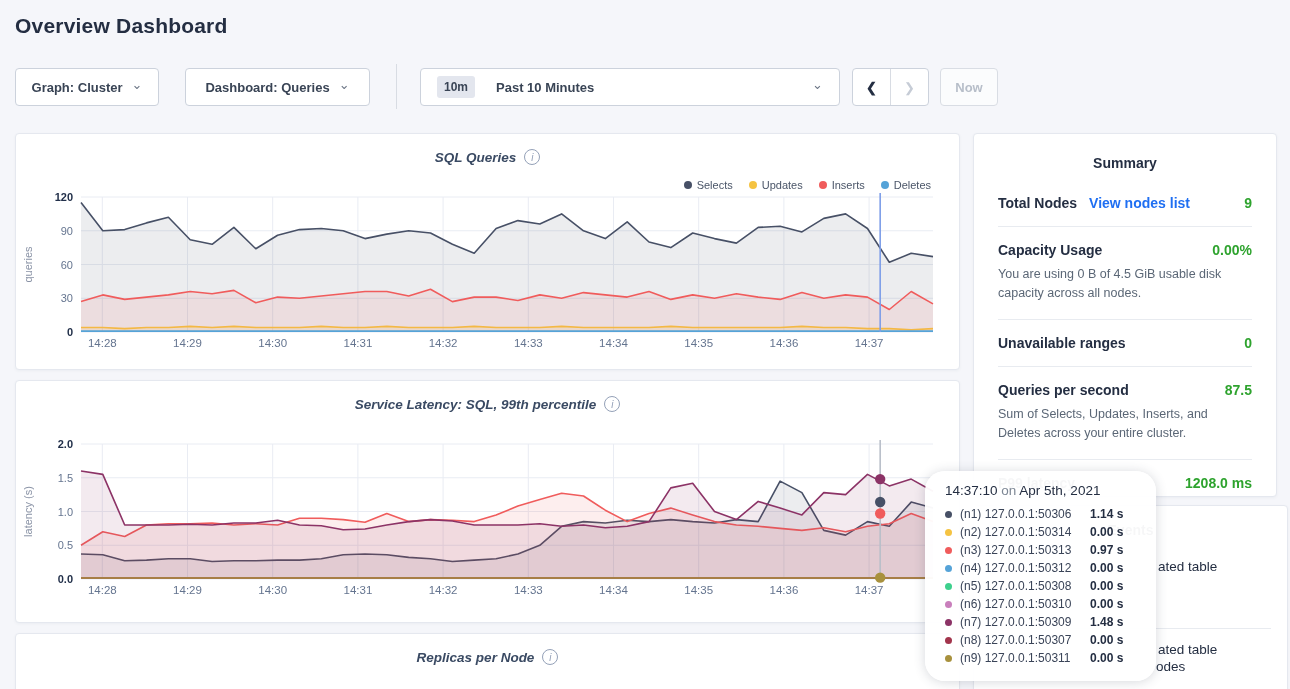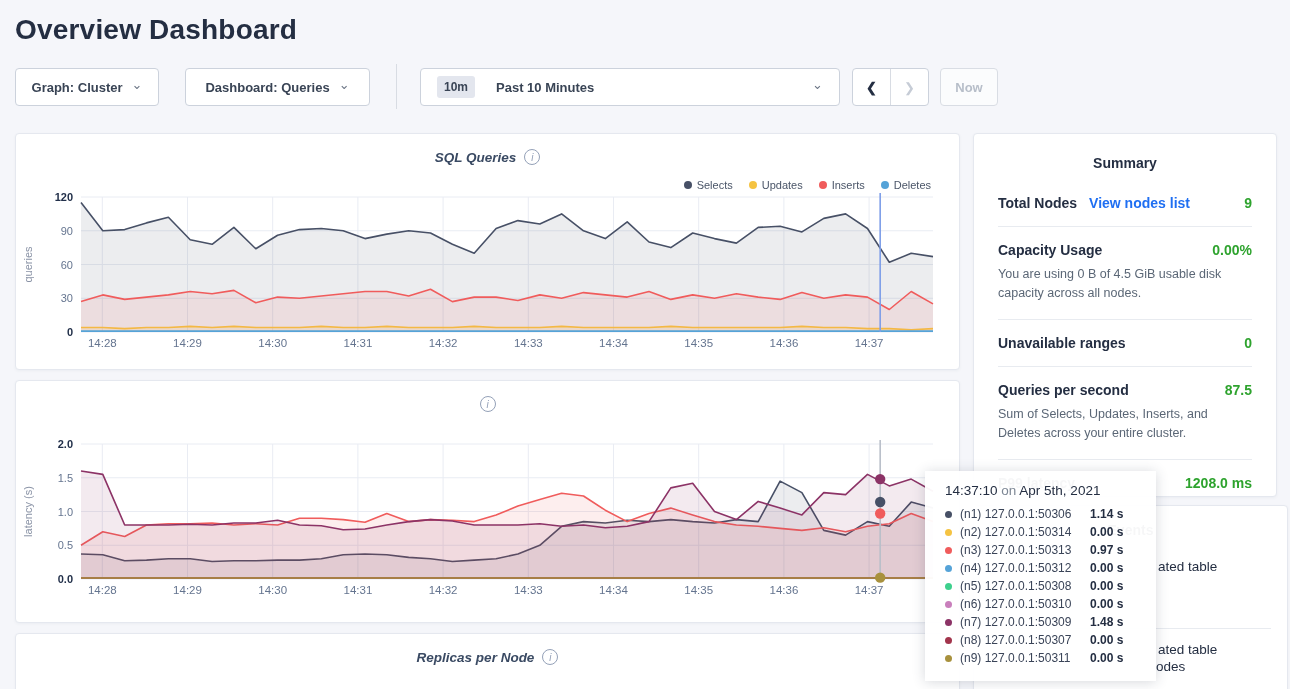--- a/index.html
+++ b/index.html
@@ -1,21 +1,21 @@
 <!DOCTYPE html>
 <html><head>
 <meta charset="utf-8">
 <style>
   * { margin:0; padding:0; box-sizing:border-box; }
   html,body { width:1290px; height:689px; }
   body { font-family:"Liberation Sans", sans-serif; background:#f5f6fa; color:#242e42; }
   .page { position:relative; width:1290px; height:689px; overflow:hidden; }
 
   
-  .page-title { position:absolute; left:15px; top:14px; font-size:28px; font-weight:600; color:#242e42; letter-spacing:.2px; }
+  .page-title { position:absolute; left:15px; top:14px; font-size:21px; font-weight:600; color:#242e42; letter-spacing:.2px; }
   .btn { position:absolute; top:68px; height:38px; background:#fff; border:1px solid #ccd2dc; border-radius:4px;
          display:flex; align-items:center; justify-content:center; gap:9px; font-family:Liberation Sans, sans-serif;
          font-size:13px; font-weight:bold; color:#394455; cursor:pointer; }
   .dd-graph { left:15px; width:144px; }
   .dd-dash  { left:185px; width:185px; }
   .chev { font-size:13px; color:#6c7686; font-weight:normal; line-height:8px; transform:translateY(-2px); }
   .vdiv { position:absolute; left:396px; top:64px; width:1px; height:45px; background:#d8dce3; }
   .timebox { left:420px; width:420px; justify-content:flex-start; padding:0 16px; }
   .timebox .badge { background:#e3e6ee; color:#394455; font-size:12px; font-weight:bold; border-radius:3px; padding:4px 7px; }
   .timebox .tlabel { margin-left:12px; }
@@ -56,21 +56,21 @@
   
   .ev-title { text-align:center; font-size:14px; font-weight:bold; color:#242e42; margin-top:16px; }
   .ev-frag { position:absolute; font-size:13.5px; color:#242e42; }
   .ev-frag1 { left:184px; top:53px; }
   .ev-frag2 { left:184px; top:136px; }
   .ev-frag3 { left:182px; top:153px; }
   .ev-div { position:absolute; left:22px; right:16px; top:122px; height:1px; background:#e8ebf0; }
 
   
   .tooltip { position:absolute; left:925px; top:471px; width:231px; height:210px; background:rgba(255,255,255,.96);
-             border-radius:0; box-shadow:0 1px 12px rgba(50,60,80,.20); padding:12px 0 10px 20px; z-index:30; }
+             border-radius:20px; box-shadow:0 1px 12px rgba(50,60,80,.20); padding:12px 0 10px 20px; z-index:30; }
   .tt-head { font-size:13.5px; color:#242e42; margin-bottom:7px; }
   .tt-head .tt-on { color:#7d8795; }
   .tt-row { display:flex; align-items:center; height:18px; }
   .tt-dot { width:7px; height:7px; border-radius:50%; margin-right:8px; flex:none; }
   .tt-name { font-size:12px; color:#3a4458; width:130px; }
   .tt-val { font-size:12px; font-weight:bold; color:#242e42; }
 </style>
 </head>
 <body>
 
@@ -160,20 +160,21 @@
         <polygon points="65.0,114.6 86.8,107.9 108.7,112.4 130.5,110.1 152.4,107.9 174.2,104.5 196.1,106.8 217.9,103.4 239.8,115.8 261.6,110.1 283.5,111.3 305.3,109.0 327.2,106.8 349.0,104.5 370.8,104.5 392.7,109.0 414.5,102.3 436.4,114.6 458.2,110.1 480.1,110.1 501.9,113.5 523.8,107.9 545.6,111.3 567.5,105.6 589.3,107.9 611.2,110.1 633.0,104.5 654.8,112.4 676.7,107.9 698.5,111.3 720.4,106.8 742.2,110.1 764.1,112.4 785.9,105.6 807.8,111.3 829.6,107.9 851.5,110.1 873.3,122.5 895.2,104.5 917.0,116.9 917,145 65,145" fill="#f05c5c" fill-opacity="0.1"></polygon>
         <polyline points="65.0,114.6 86.8,107.9 108.7,112.4 130.5,110.1 152.4,107.9 174.2,104.5 196.1,106.8 217.9,103.4 239.8,115.8 261.6,110.1 283.5,111.3 305.3,109.0 327.2,106.8 349.0,104.5 370.8,104.5 392.7,109.0 414.5,102.3 436.4,114.6 458.2,110.1 480.1,110.1 501.9,113.5 523.8,107.9 545.6,111.3 567.5,105.6 589.3,107.9 611.2,110.1 633.0,104.5 654.8,112.4 676.7,107.9 698.5,111.3 720.4,106.8 742.2,110.1 764.1,112.4 785.9,105.6 807.8,111.3 829.6,107.9 851.5,110.1 873.3,122.5 895.2,104.5 917.0,116.9" fill="none" stroke="#f05c5c" stroke-width="1.6" stroke-linejoin="round"></polyline>
         <polygon points="65.0,144.1 86.8,144.1 108.7,144.1 130.5,144.1 152.4,144.1 174.2,144.1 196.1,144.1 217.9,144.1 239.8,144.1 261.6,144.1 283.5,144.1 305.3,144.1 327.2,144.1 349.0,144.1 370.8,144.1 392.7,144.1 414.5,144.1 436.4,144.1 458.2,144.1 480.1,144.1 501.9,144.1 523.8,144.1 545.6,144.1 567.5,144.1 589.3,144.1 611.2,144.1 633.0,144.1 654.8,144.1 676.7,144.1 698.5,144.1 720.4,144.1 742.2,144.1 764.1,144.1 785.9,144.1 807.8,144.1 829.6,144.1 851.5,144.1 873.3,144.1 895.2,144.1 917.0,144.1 917,145 65,145" fill="#55a3d8" fill-opacity="0.12"></polygon>
         <polyline points="65.0,144.1 86.8,144.1 108.7,144.1 130.5,144.1 152.4,144.1 174.2,144.1 196.1,144.1 217.9,144.1 239.8,144.1 261.6,144.1 283.5,144.1 305.3,144.1 327.2,144.1 349.0,144.1 370.8,144.1 392.7,144.1 414.5,144.1 436.4,144.1 458.2,144.1 480.1,144.1 501.9,144.1 523.8,144.1 545.6,144.1 567.5,144.1 589.3,144.1 611.2,144.1 633.0,144.1 654.8,144.1 676.7,144.1 698.5,144.1 720.4,144.1 742.2,144.1 764.1,144.1 785.9,144.1 807.8,144.1 829.6,144.1 851.5,144.1 873.3,144.1 895.2,144.1 917.0,144.1" fill="none" stroke="#55a3d8" stroke-width="1.6" stroke-linejoin="round"></polyline>
         <line x1="864.1759999999999" y1="6" x2="864.1759999999999" y2="145" stroke="#7d9ee8" stroke-width="1.6"></line>
       </svg>
   </div>
 
   <div class="card card-lat">
     <div class="chart-title">
+      <span>Service Latency: SQL, 99th percentile</span>
       <span class="info-icon">i</span>
     </div>
     <svg class="chart-svg" id="lat-chart" width="945" height="172">
         <line x1="86.3" y1="10" x2="86.3" y2="145" stroke="#e9ecf3" stroke-width="1"></line>
         <text x="86.3" y="160" text-anchor="middle" fill="#64748f" font-size="11.5" font-family="Liberation Sans, sans-serif">14:28</text>
         <line x1="171.5" y1="10" x2="171.5" y2="145" stroke="#e9ecf3" stroke-width="1"></line>
         <text x="171.5" y="160" text-anchor="middle" fill="#64748f" font-size="11.5" font-family="Liberation Sans, sans-serif">14:29</text>
         <line x1="256.70000000000005" y1="10" x2="256.70000000000005" y2="145" stroke="#e9ecf3" stroke-width="1"></line>
         <text x="256.70000000000005" y="160" text-anchor="middle" fill="#64748f" font-size="11.5" font-family="Liberation Sans, sans-serif">14:30</text>
         <line x1="341.90000000000003" y1="10" x2="341.90000000000003" y2="145" stroke="#e9ecf3" stroke-width="1"></line>

